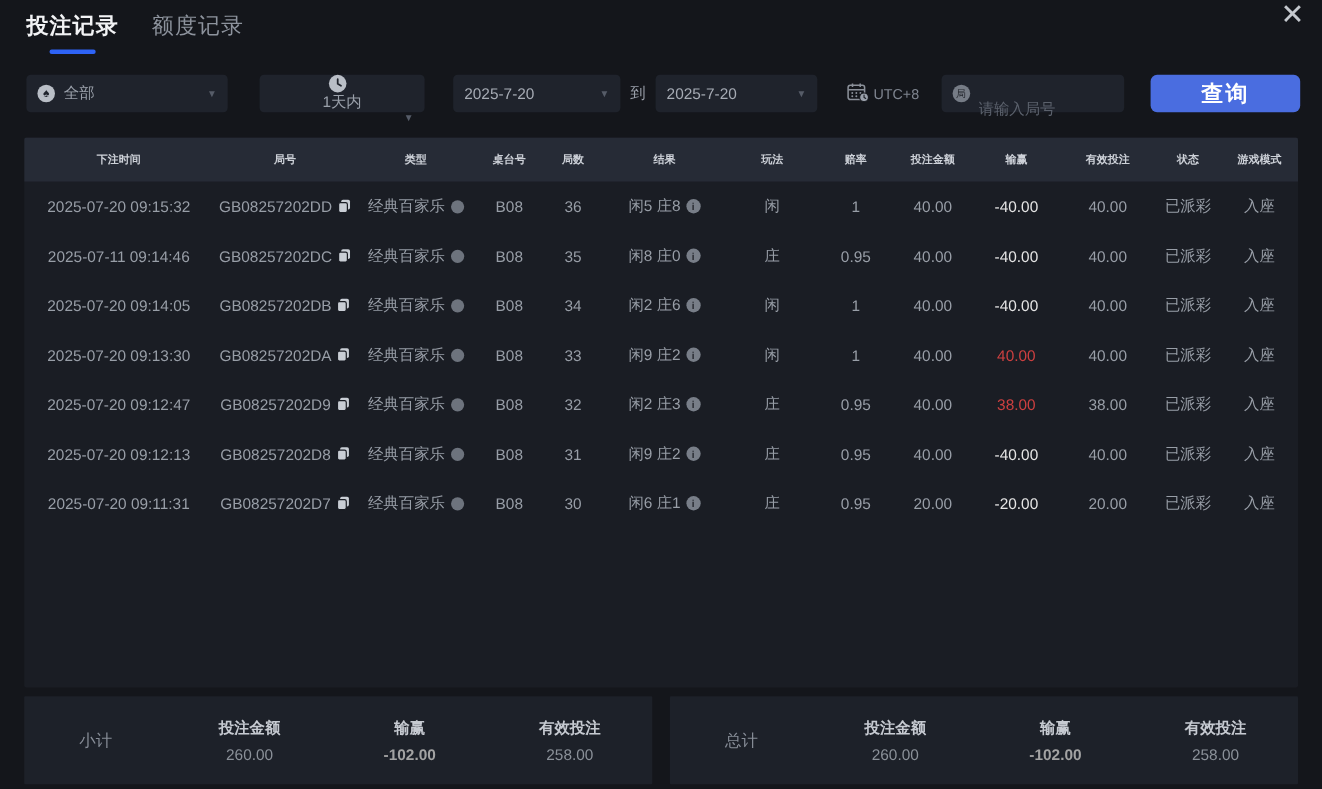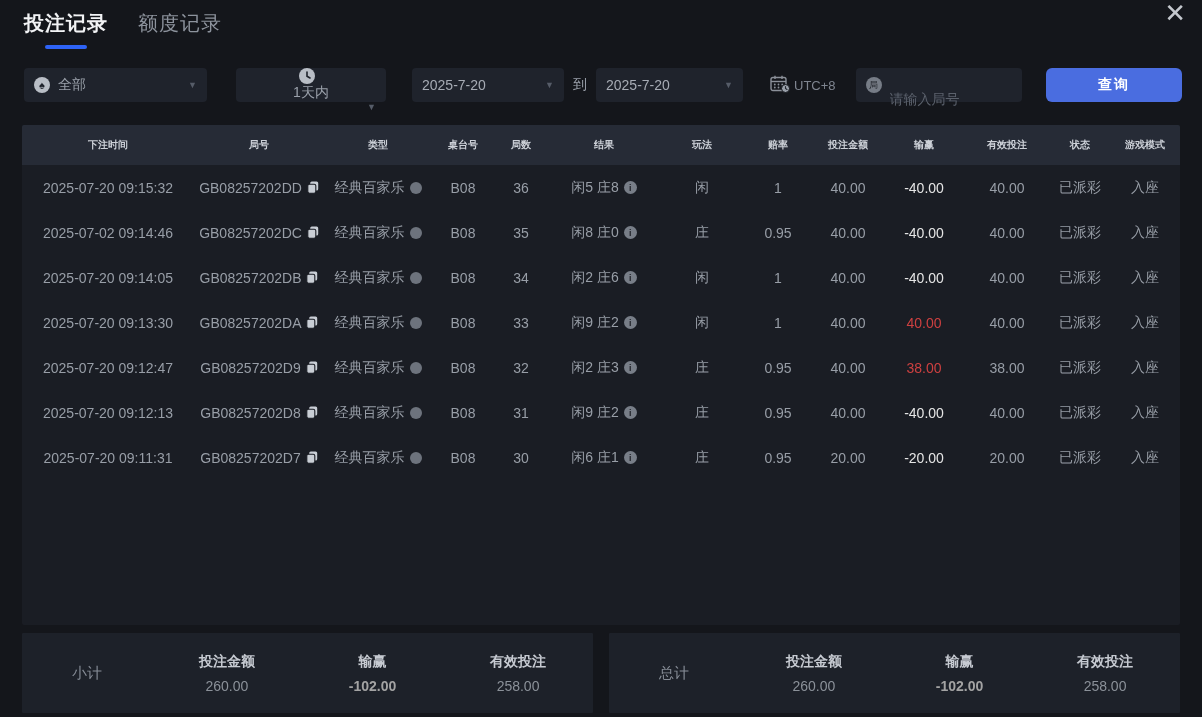--- a/index.html
+++ b/index.html
@@ -32,21 +32,21 @@
   .tz { display:flex; align-items:center; color:#7f8590; font-size:13px; margin-right:20px; }
   .tz svg { margin-right:3px; }
   .inp-wrap { width:166px; height:34px; background:#1f232c; border-radius:4px; display:flex;
     align-items:center; padding:0 10px; }
   .inp-wrap .circle-ic { background:#767c86; color:#23262d; font-size:9px; }
   .inp-wrap input { background:transparent; border:none; outline:none; color:#aeb2ba;
     font-size:14px; width:110px; font-family:inherit;margin-top:28px; }
   .inp-wrap input::placeholder { color:#5b616c; }
   .spacer { flex:1; }
   .query-btn { width:136px; height:34px; background:#4a6de0; border:none; border-radius:6px;
-    color:#ffffff; font-size:14px; font-weight:bold; cursor:pointer; font-family:Liberation Sans, sans-serif; letter-spacing:2px; }
+    color:#ffffff; font-size:20px; font-weight:bold; cursor:pointer; font-family:Liberation Sans, sans-serif; letter-spacing:2px; }
 
   
   .panel { position:absolute; top:125px; left:22px; width:1158px; height:500px;
     background:#1a1d24; border-radius:2px; overflow:hidden; }
   .grid { display:grid;
     grid-template-columns:172px 130px 108px 62px 54px 112px 84px 68px 72px 80px 86px 60px 70px;
     align-items:center; }
   .thead { height:40px; background:#262b36; }
   .th { text-align:center; color:#cdd1d8; font-size:10px; font-weight:bold; white-space:nowrap; }
   .trow { height:45px; }
@@ -179,21 +179,21 @@
       <div class="td">闲</div>
       <div class="td">1</div>
       <div class="td">40.00</div>
       <div class="td wl" data-sign="neg">-40.00</div>
       <div class="td">40.00</div>
       <div class="td">已派彩</div>
       <div class="td">入座</div>
     </div>
 
     <div class="grid trow">
-      <div class="td">2025-07-02 09:14:46</div>
+      <div class="td">2025-07-11 09:14:46</div>
       <div class="td">
         <span>GB08257202DC</span>
         <span class="copy">
             <svg width="12" height="13" viewBox="0 0 12 13">
               <rect x="3.2" y="0.5" width="8" height="9" rx="1.6" fill="#c9ced5"></rect>
               <rect x="0.8" y="3.2" width="8" height="9" rx="1.6" fill="#c9ced5" stroke="#1a1d24" stroke-width="1.1"></rect>
             </svg>
           </span>
       </div>
       <div class="td">

